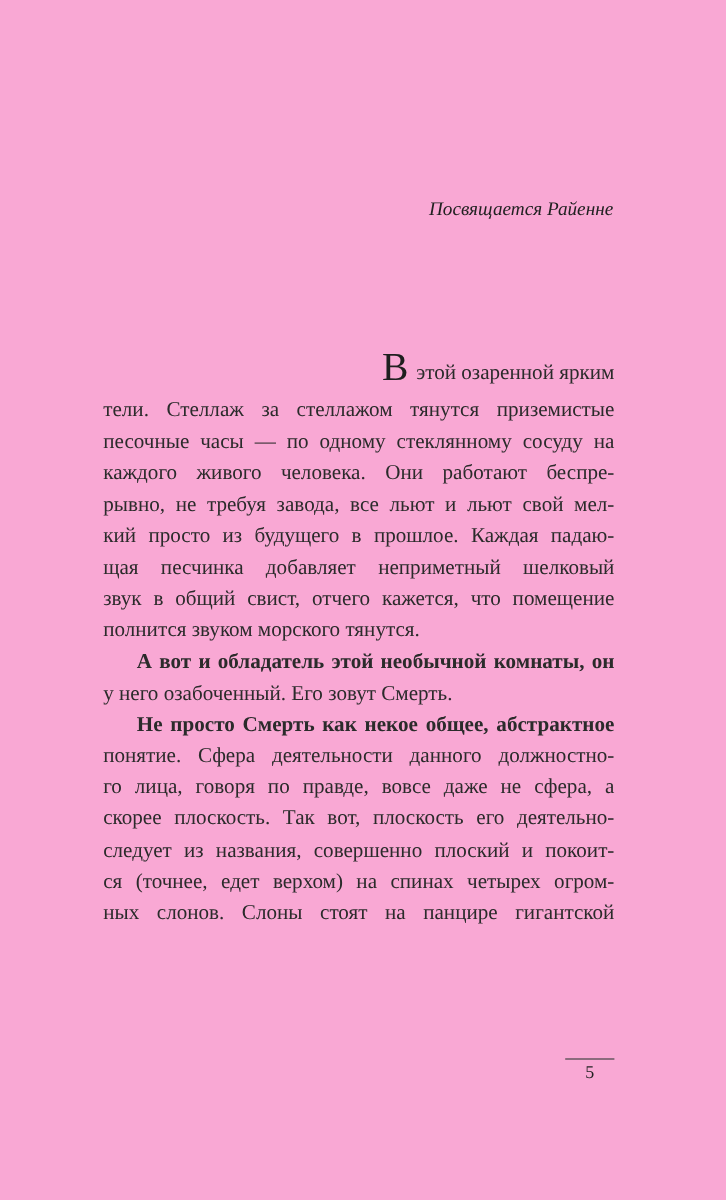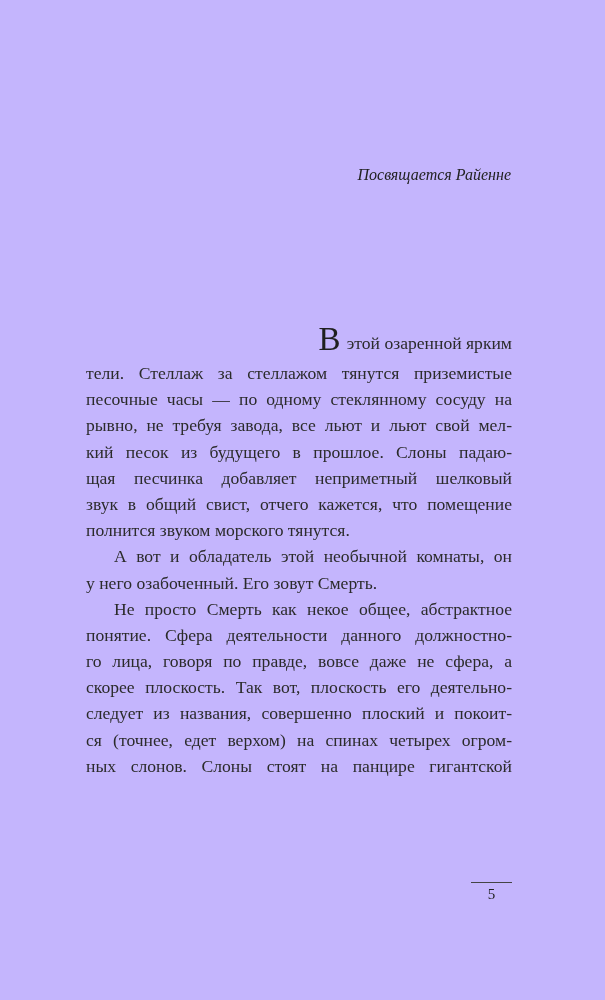--- a/index.html
+++ b/index.html
@@ -12,21 +12,21 @@
       height: 1000px;
       position: relative;
       overflow: hidden;
       font-family: "Liberation Serif", "DejaVu Serif", serif;
       color: #2a2a2a;
     }
     .page {
       position: absolute;
       left: 0; top: 0;
       width: 605px; height: 1000px;
-      background: #c4b5fd;
+      background: #f9a8d4;
     }
     .dedication {
       position: absolute;
       top: 166px;
       right: 94px;
       font-style: italic;
       font-size: 16px;
       color: #222;
       white-space: nowrap;
     }
@@ -43,27 +43,27 @@
       text-align: justify;
       text-align-last: justify;
       white-space: nowrap;
       color: #2b2b2b;
     }
     .line.last {
       text-align-last: left;
     }
     .line.indent {
       padding-left: 28px;
+      font-weight: bold;
     }
     .line.first {
       text-align-last: right;
       text-align: center;
       height: 36px;
       line-height: 36px;
-      margin-top: 32px;
     }
     .dropcap {
       font-size: 33px;
       line-height: 30px;
       color: #1f1f1f;
       vertical-align: -1px;
       margin-right: 2px;
     }
     .folio-rule {
       position: absolute;
@@ -87,22 +87,23 @@
 <body>
 
 <div class="page">
 
   <div class="dedication">Посвящается Райенне</div>
 
   <div class="text-block">
     <div class="line first"><span class="dropcap">В</span><span> этой озаренной ярким</span></div>
     <div class="line">тели. Стеллаж за стеллажом тянутся приземистые</div>
     <div class="line">песочные часы — по одному стеклянному сосуду на</div>
+    <div class="line">каждого живого человека. Они работают беспре-</div>
     <div class="line">рывно, не требуя завода, все льют и льют свой мел-</div>
-    <div class="line">кий песок из будущего в прошлое. Слоны падаю-</div>
+    <div class="line">кий просто из будущего в прошлое. Каждая падаю-</div>
     <div class="line">щая песчинка добавляет неприметный шелковый</div>
     <div class="line">звук в общий свист, отчего кажется, что помещение</div>
     <div class="line last">полнится звуком морского тянутся.</div>
     <div class="line indent">А вот и обладатель этой необычной комнаты, он</div>
     <div class="line last">у него озабоченный. Его зовут Смерть.</div>
     <div class="line indent">Не просто Смерть как некое общее, абстрактное</div>
     <div class="line">понятие. Сфера деятельности данного должностно-</div>
     <div class="line">го лица, говоря по правде, вовсе даже не сфера, а</div>
     <div class="line">скорее плоскость. Так вот, плоскость его деятельно-</div>
     <div class="line">следует из названия, совершенно плоский и покоит-</div>

